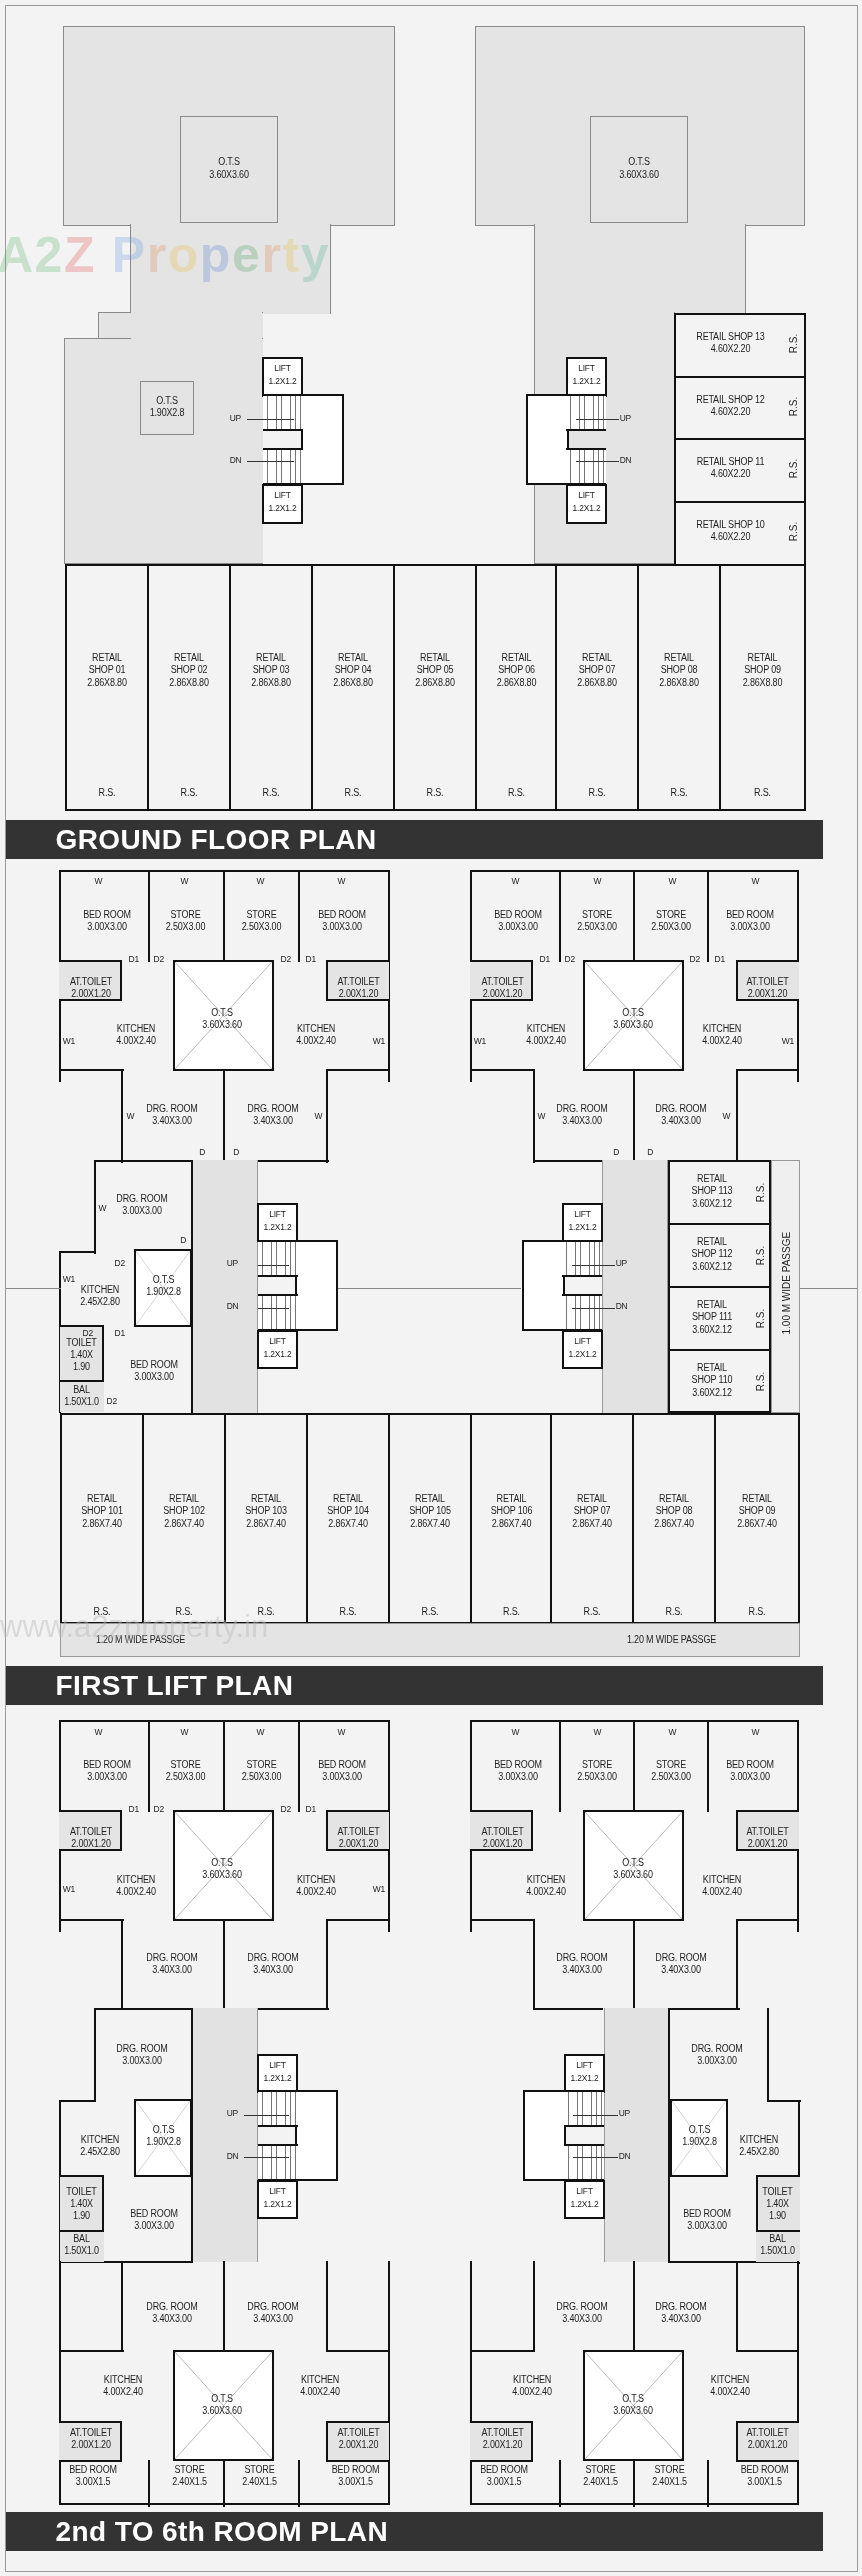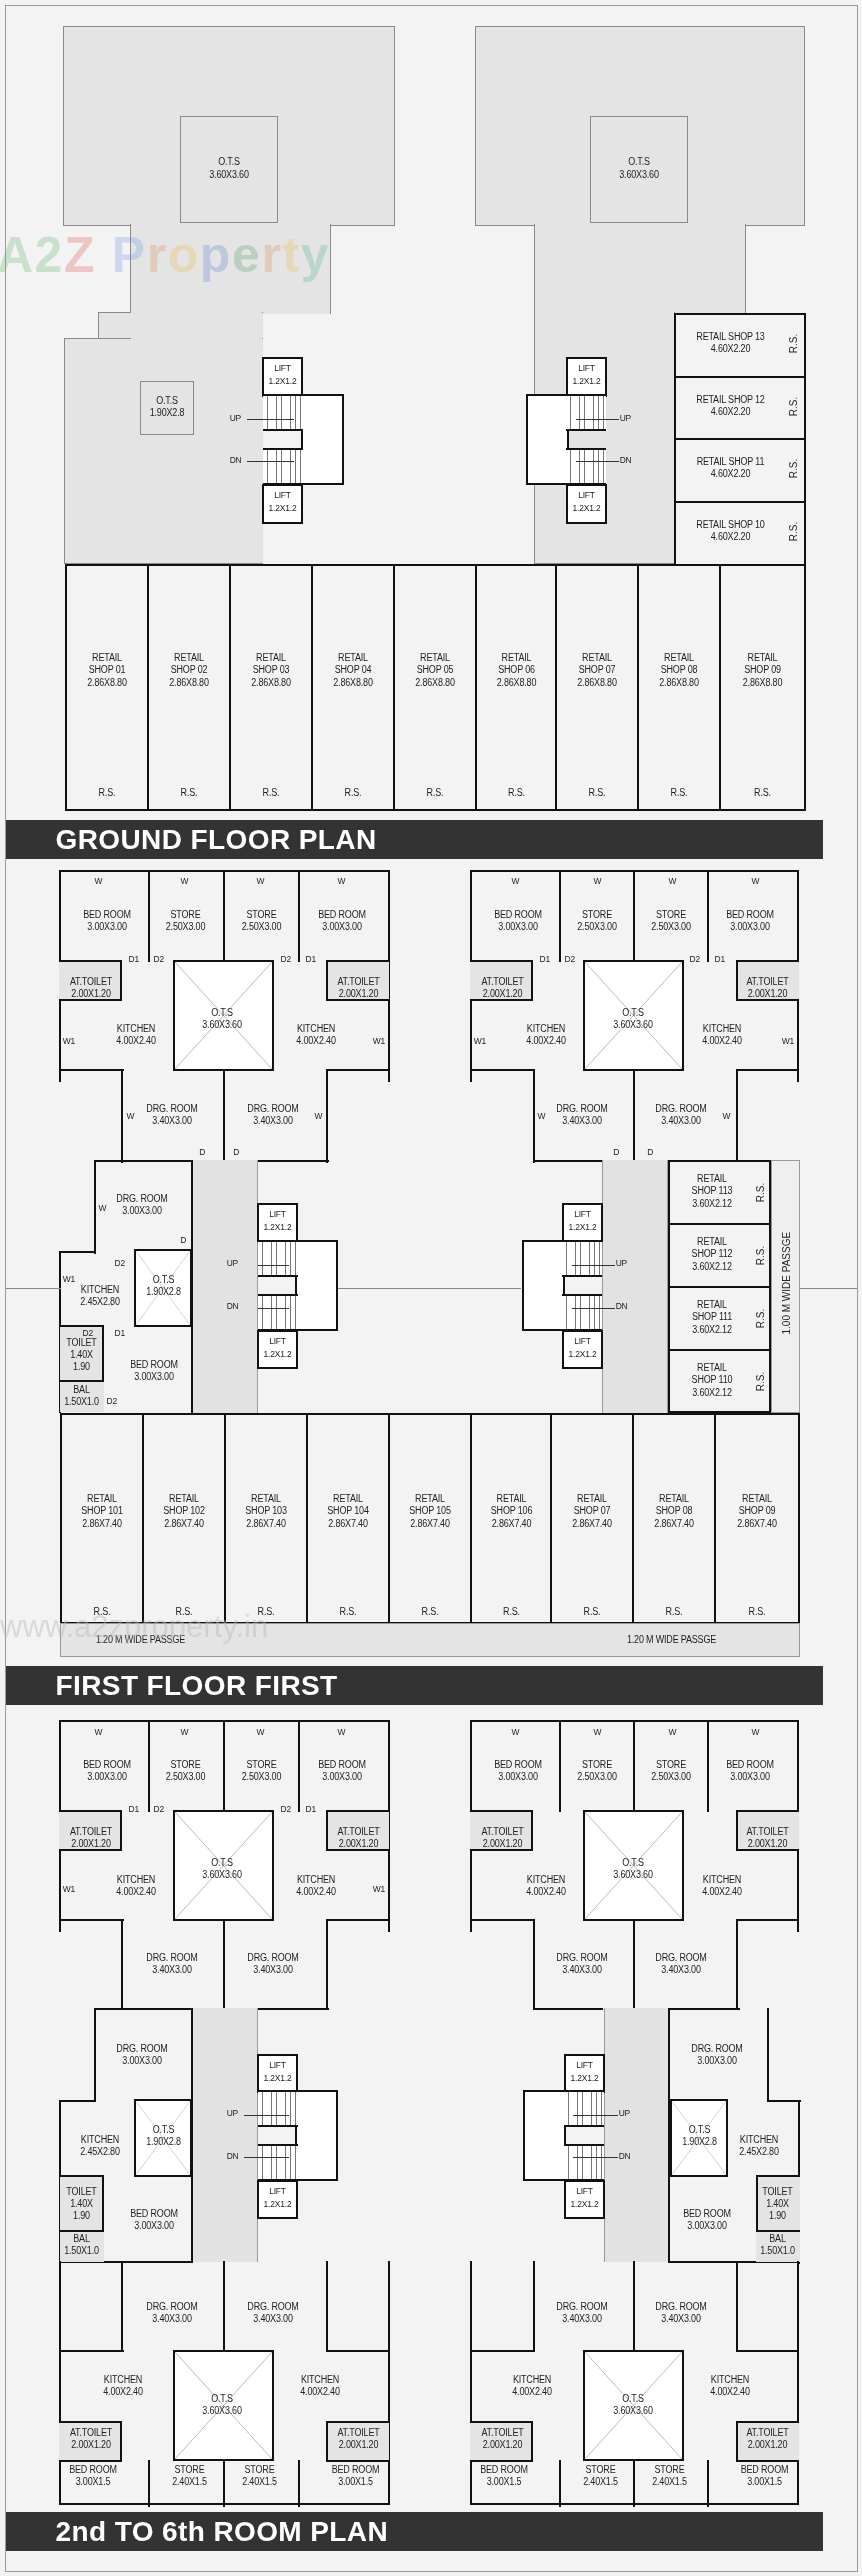--- a/index.html
+++ b/index.html
@@ -446,21 +446,21 @@
       <div class="lbl" style="left:0;top:103px;width:100%;">2.86X7.40</div>
       <div class="lbl" style="left:0;top:191px;width:100%;">R.S.</div>
     </div>
   </div>
   <div class="passage" style="left:60px;top:1623px;width:740px;height:34px;">
     <div class="lbl" style="left:30px;top:10px;">1.20 M WIDE PASSGE</div>
     <div class="lbl" style="left:561px;top:10px;">1.20 M WIDE PASSGE</div>
   </div>
   <div class="watermark2" style="left:0px;top:1609px;">www.a2zproperty.in</div>
 
-  <div class="banner" style="top:1666px;">FIRST FLOOR FIRST</div>
+  <div class="banner" style="top:1666px;">FIRST LIFT PLAN</div>
 </div>
 
 <div>
 
   <div class="abs" style="left:59px;top:1720px;width:331px;height:212px;border:2.3px solid #111;border-bottom:none;"></div>
   <div class="abs" style="left:148px;top:1720px;width:2.3px;height:92px;background:#111;"></div>
   <div class="abs" style="left:223px;top:1720px;width:2.3px;height:92px;background:#111;"></div>
   <div class="abs" style="left:298px;top:1720px;width:2.3px;height:92px;background:#111;"></div>
   <div class="abs" style="left:59px;top:1810px;width:63px;height:41px;background:#e4e4e4;border:2.3px solid #111;border-left:none;"></div>
   <div class="abs" style="left:326px;top:1810px;width:63px;height:41px;background:#e4e4e4;border:2.3px solid #111;border-right:none;"></div>

